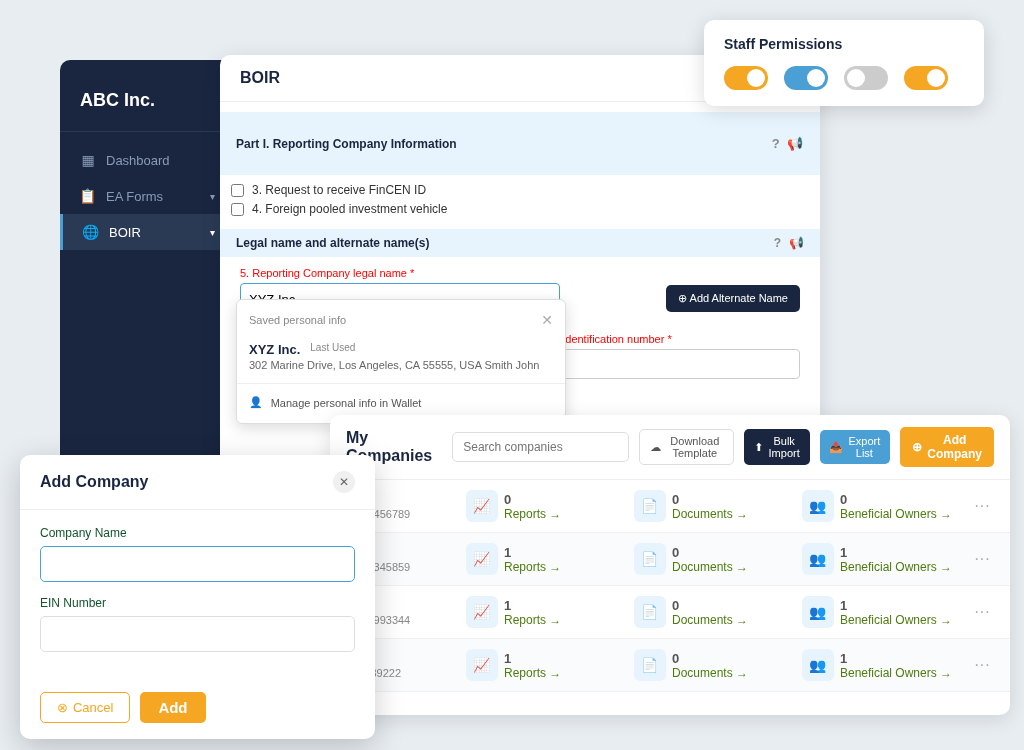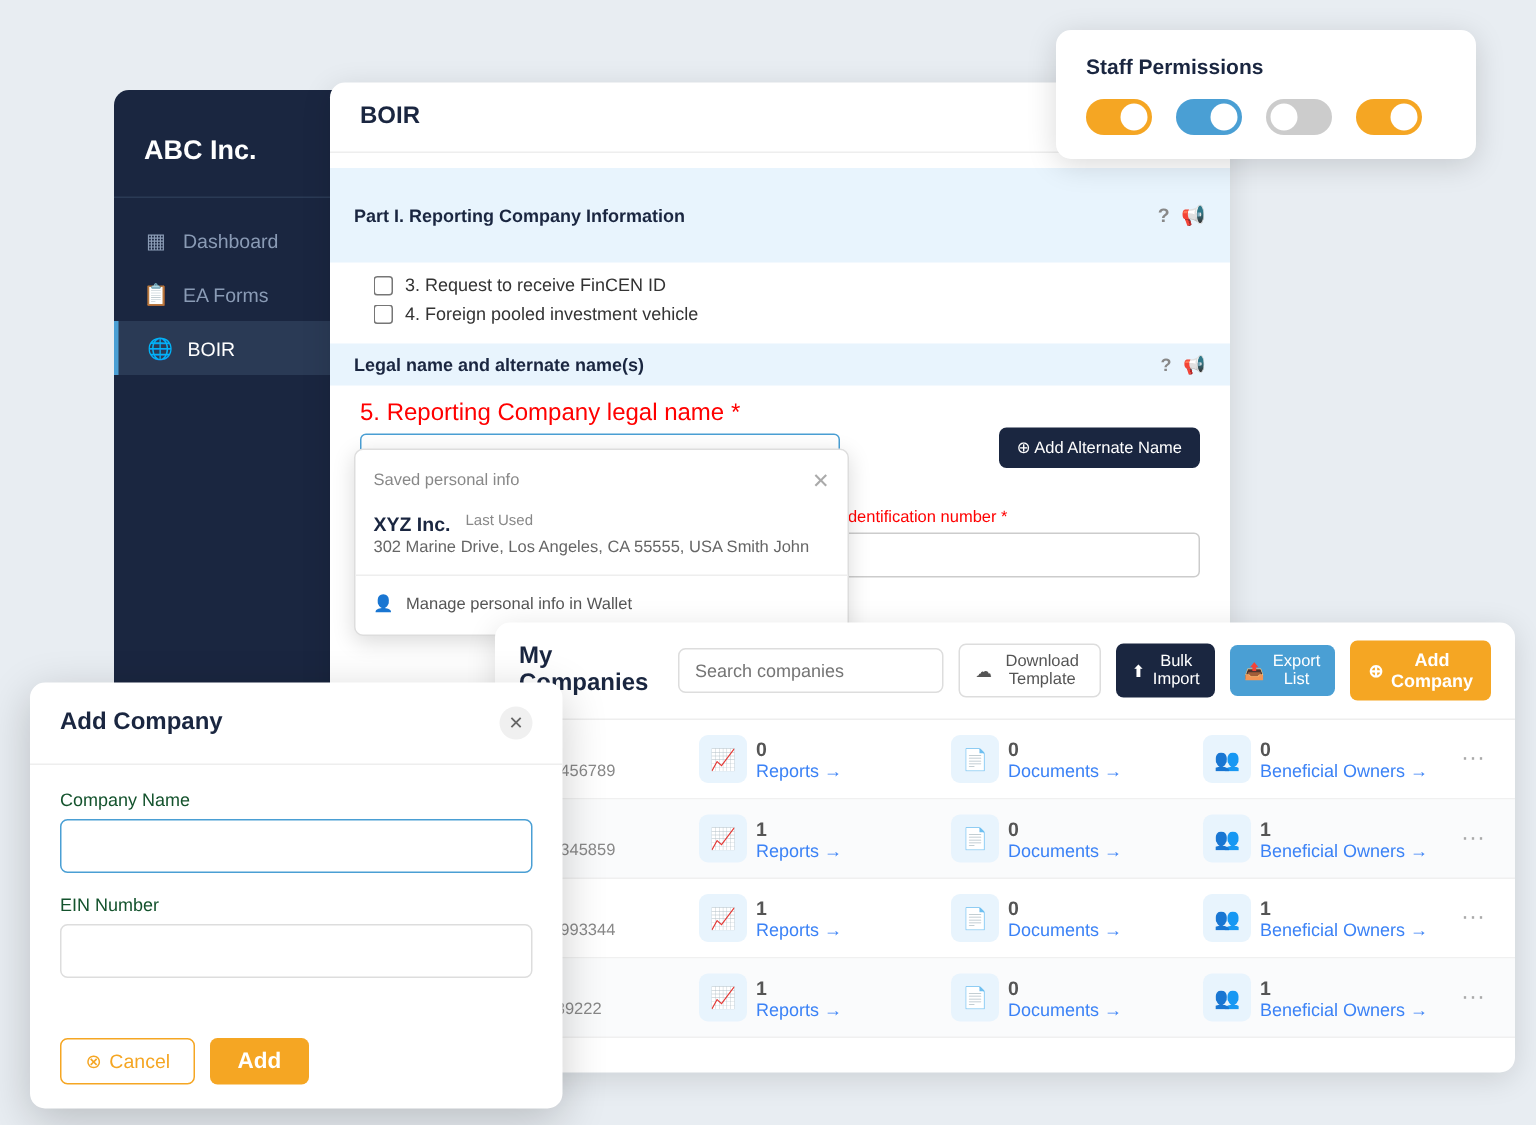--- a/index.html
+++ b/index.html
@@ -8,21 +8,21 @@
       background: #e8edf2;
       width: 1024px;
       height: 750px;
       overflow: hidden;
       position: relative;
     }
 
     
     .sidebar {
       position: absolute;
-      left: 76px;
+      left: 60px;
       top: 60px;
       width: 175px;
       height: 580px;
       background: #1a2640;
       border-radius: 10px;
       z-index: 1;
       padding-top: 20px;
     }
     .sidebar-logo {
       color: #fff;
@@ -106,21 +106,21 @@
       justify-content: space-between;
       margin-top: 10px;
     }
     .boir-section-icons {
       display: flex;
       gap: 8px;
       color: #888;
       font-size: 13px;
     }
     .boir-checkboxes {
-      padding: 8px 29px;
+      padding: 8px 11px;
     }
     .boir-checkbox-row {
       display: flex;
       align-items: center;
       gap: 8px;
       font-size: 12px;
       color: #333;
       margin-bottom: 5px;
     }
     .boir-checkbox-row input[type=checkbox] {
@@ -136,21 +136,21 @@
       display: flex;
       align-items: center;
       justify-content: space-between;
     }
     .legal-section-icons { display: flex; gap: 8px; color: #888; }
     .form-area {
       padding: 10px 20px;
       position: relative;
     }
     .form-label {
-      font-size: 16px;
+      font-size: 11px;
       color: #555;
       margin-bottom: 4px;
     }
     .form-label span { color: red; }
     .form-input {
       width: 320px;
       height: 32px;
       border: 1.5px solid #4a9fd4;
       border-radius: 4px;
       padding: 0 8px;
@@ -367,21 +367,21 @@
       height: 32px;
       background: #e8f4fd;
       border-radius: 6px;
       display: flex;
       align-items: center;
       justify-content: center;
       color: #4a9fd4;
       font-size: 14px;
     }
     .company-stat-num { font-weight: 700; font-size: 13px; }
-    .company-stat-link { color: #3b82f6; }
+    .company-stat-link { color: #4d7c0f; }
     .company-more {
       color: #aaa;
       font-size: 16px;
       cursor: pointer;
       padding: 0 4px;
     }
 
     
     .staff-card {
       position: absolute;

